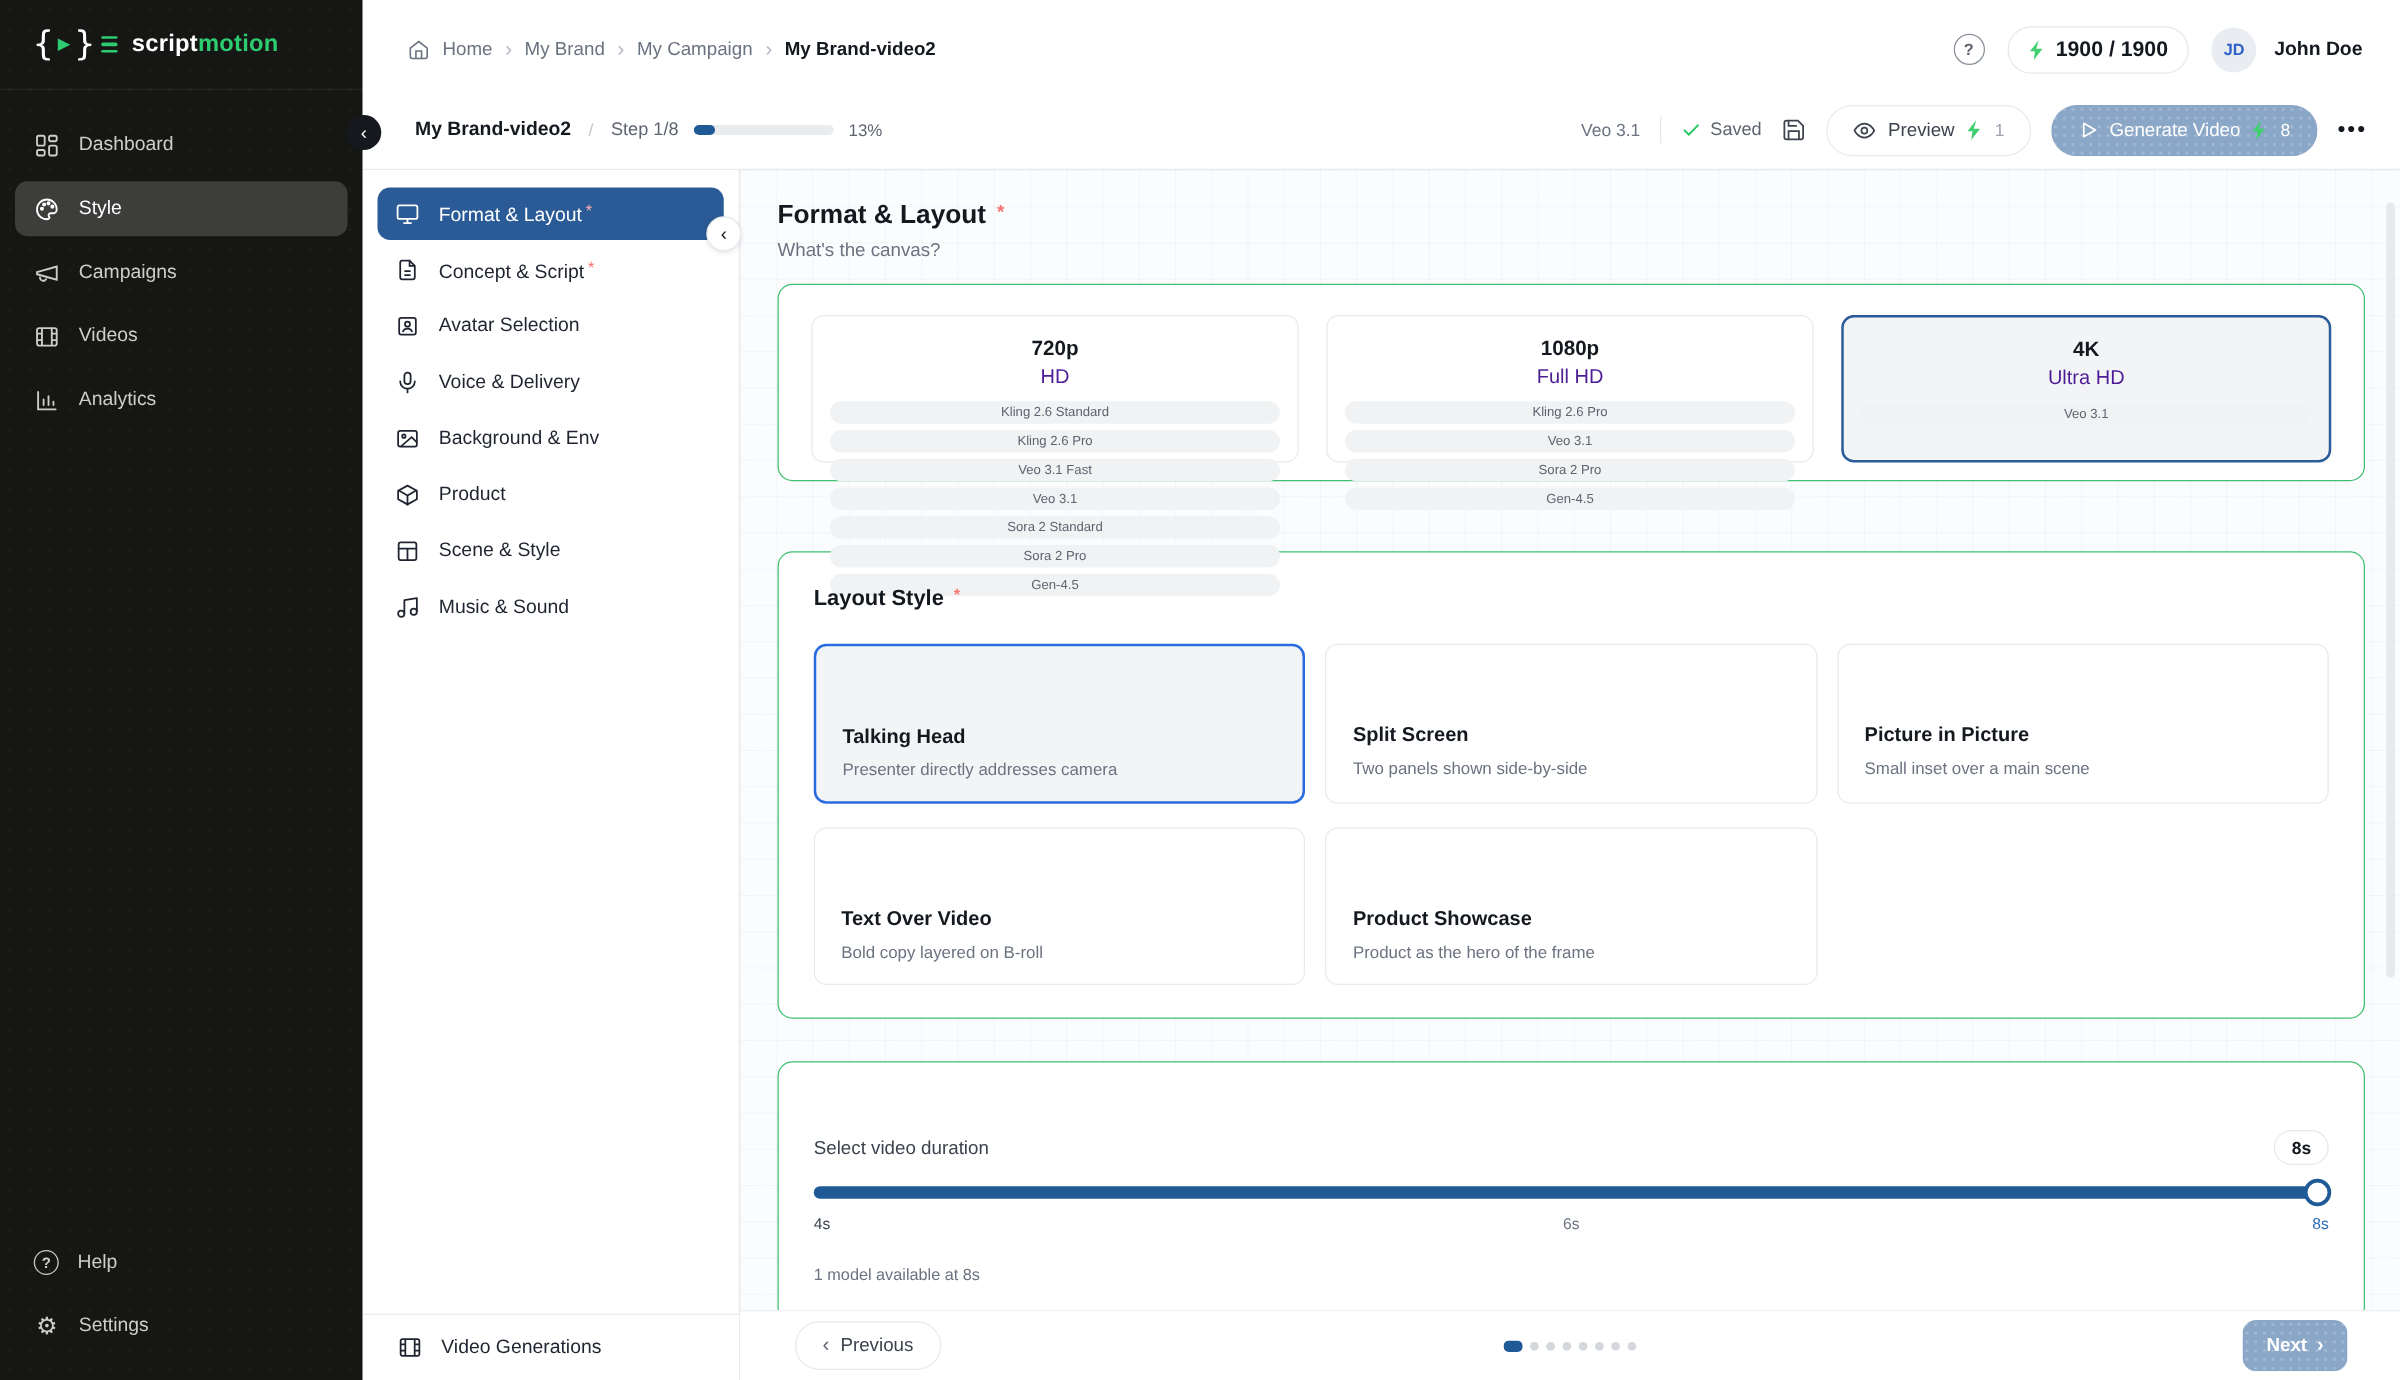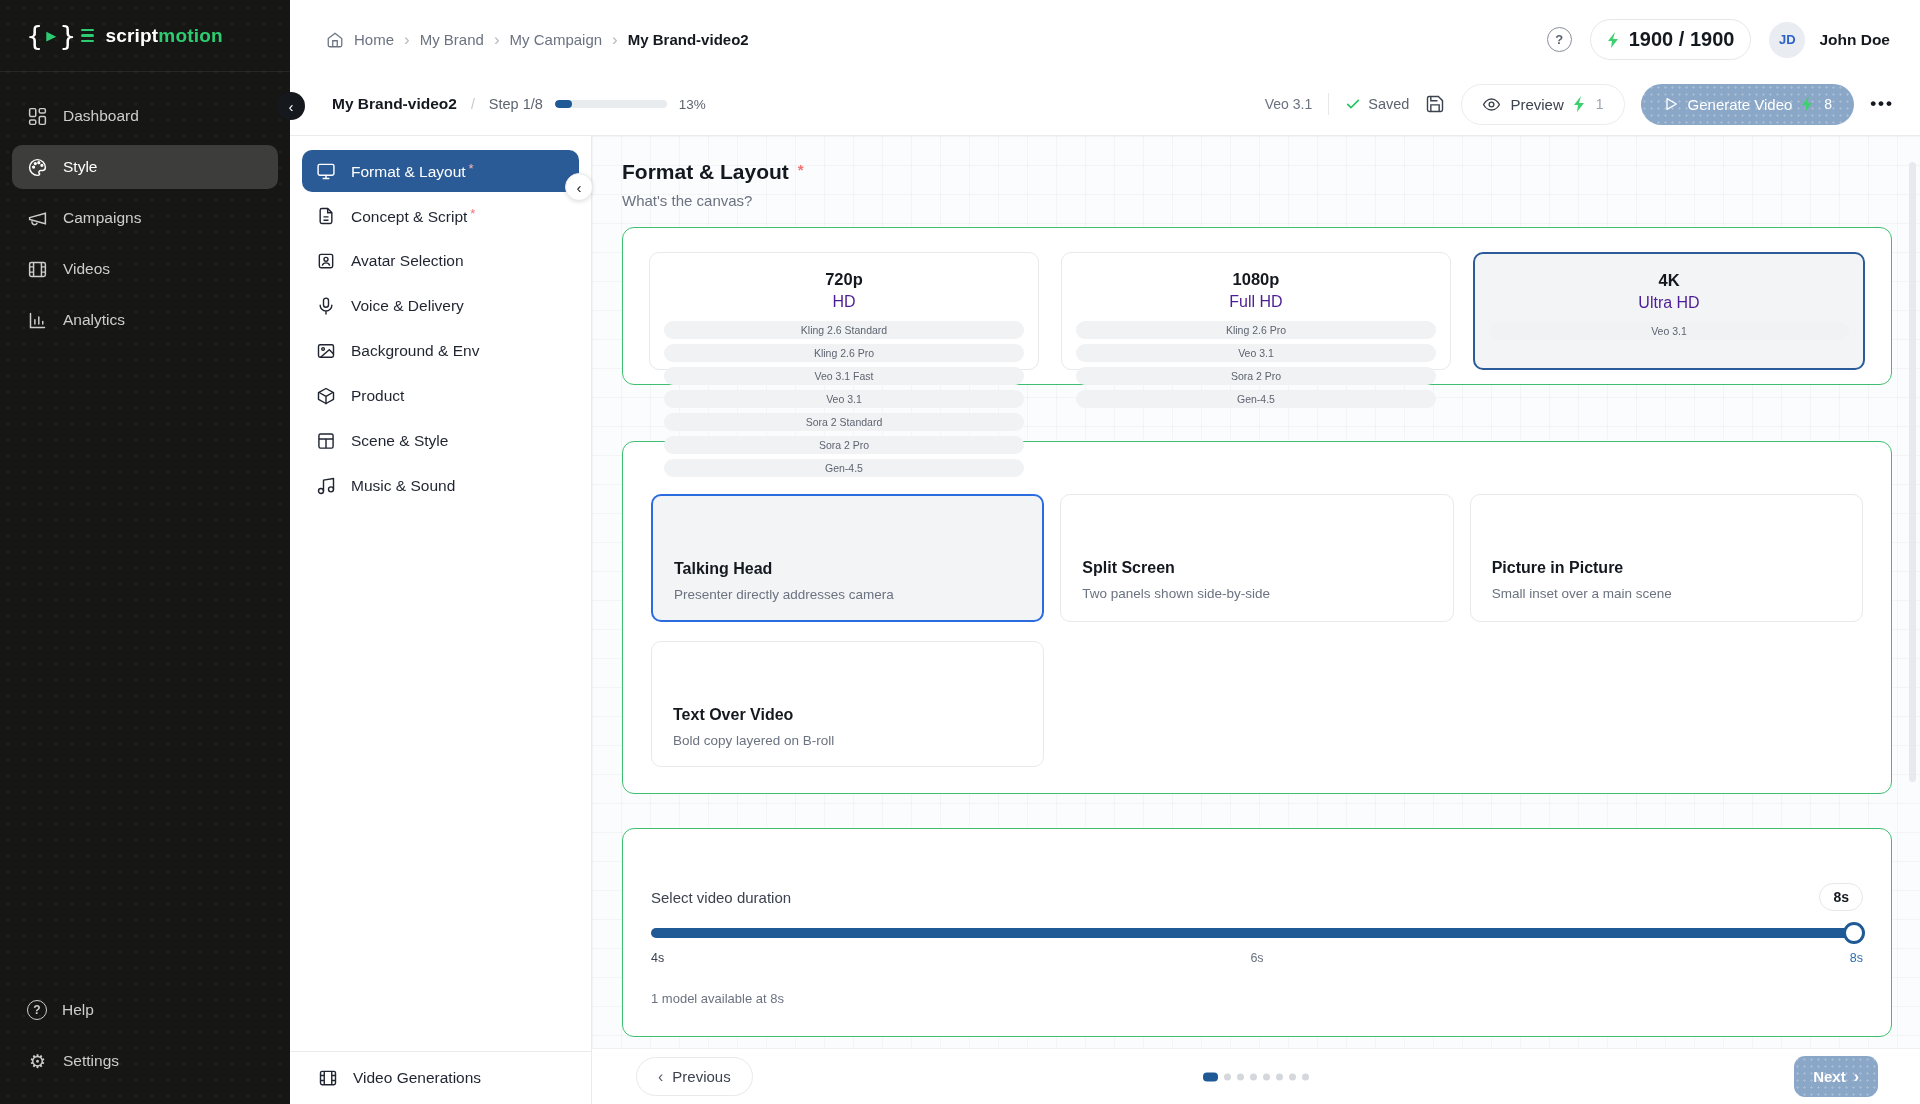--- a/index.html
+++ b/index.html
@@ -34,21 +34,21 @@
 
   
   .topbar { position:absolute; left:290px; top:0; right:0; height:80px; background:#fff; border-bottom:1px solid #e9ecef; display:flex; align-items:center; padding:0 30px 0 36px; }
   .crumbs { display:flex; align-items:center; gap:10px; font-size:15px; color:#6b7280; }
   .crumbs svg { width:18px; height:18px; stroke:#6b7280; }
   .crumb { cursor:pointer; }
   .crumb-sep { color:#b3b9c2; font-size:17px; }
   .crumb.current { color:#14181f; font-weight:700; }
   .top-right { margin-left:auto; display:flex; align-items:center; gap:18px; }
   .help-circle { width:25px; height:25px; border:1.8px solid #8a909a; border-radius:50%; display:flex; align-items:center; justify-content:center; font-size:13px; color:#5d6470; font-weight:700; cursor:pointer; }
-  .credits-pill { display:flex; align-items:center; gap:8px; border:1px solid #e5e7eb; border-radius:999px; padding:8px 16px; font-size:20px; font-weight:700; color:#14181f; cursor:pointer; }
+  .credits-pill { display:flex; align-items:center; gap:8px; border:1px solid #e5e7eb; border-radius:999px; padding:8px 16px; font-size:17px; font-weight:700; color:#14181f; cursor:pointer; }
   .user { display:flex; align-items:center; gap:14px; cursor:pointer; }
   .avatar { width:36px; height:36px; border-radius:50%; background:#e9ecf0; display:flex; align-items:center; justify-content:center; font-size:13px; font-weight:700; color:#2e62c9; }
   .user-name { font-size:15.5px; font-weight:700; color:#14181f; }
 
   
   .toolbar { position:absolute; left:290px; top:73px; right:0; height:63px; background:#fff; border-bottom:1px solid #e9ecef; display:flex; align-items:center; padding:0 26px 0 42px; }
   .doc-title { font-size:15.5px; font-weight:700; color:#14181f; }
   .tb-slash { color:#c3c8cf; margin:0 14px; font-size:14px; }
   .step-label { font-size:14.5px; color:#5d6470; margin-right:12px; }
   .progress { width:112px; height:8px; background:#e9ecef; border-radius:4px; overflow:hidden; }
@@ -391,36 +391,41 @@
         <div class="res-card selected">
           <div class="res-name">4K</div>
           <div class="res-sub">Ultra HD</div>
           <div class="res-tags">
             <span class="tag">Veo 3.1</span>
           </div>
         </div>
       </section>
 
       <section class="gsection sec-layout">
+        <div class="sec-title"><span>Layout Style</span> <span class="req">*</span></div>
         <div class="layout-grid">
           <div class="opt-card selected">
             <div class="opt-name">Talking Head</div>
             <div class="opt-desc">Presenter directly addresses camera</div>
           </div>
           <div class="opt-card">
             <div class="opt-name">Split Screen</div>
             <div class="opt-desc">Two panels shown side-by-side</div>
           </div>
           <div class="opt-card">
             <div class="opt-name">Picture in Picture</div>
             <div class="opt-desc">Small inset over a main scene</div>
           </div>
           <div class="opt-card">
             <div class="opt-name">Text Over Video</div>
             <div class="opt-desc">Bold copy layered on B-roll</div>
+          </div>
+          <div class="opt-card">
+            <div class="opt-name">Product Showcase</div>
+            <div class="opt-desc">Product as the hero of the frame</div>
           </div>
         </div>
       </section>
 
       <section class="gsection sec-duration">
         <div class="dur-row">
           <span class="dur-label">Select video duration</span>
           <span class="dur-badge">8s</span>
         </div>
         <div class="slider">

